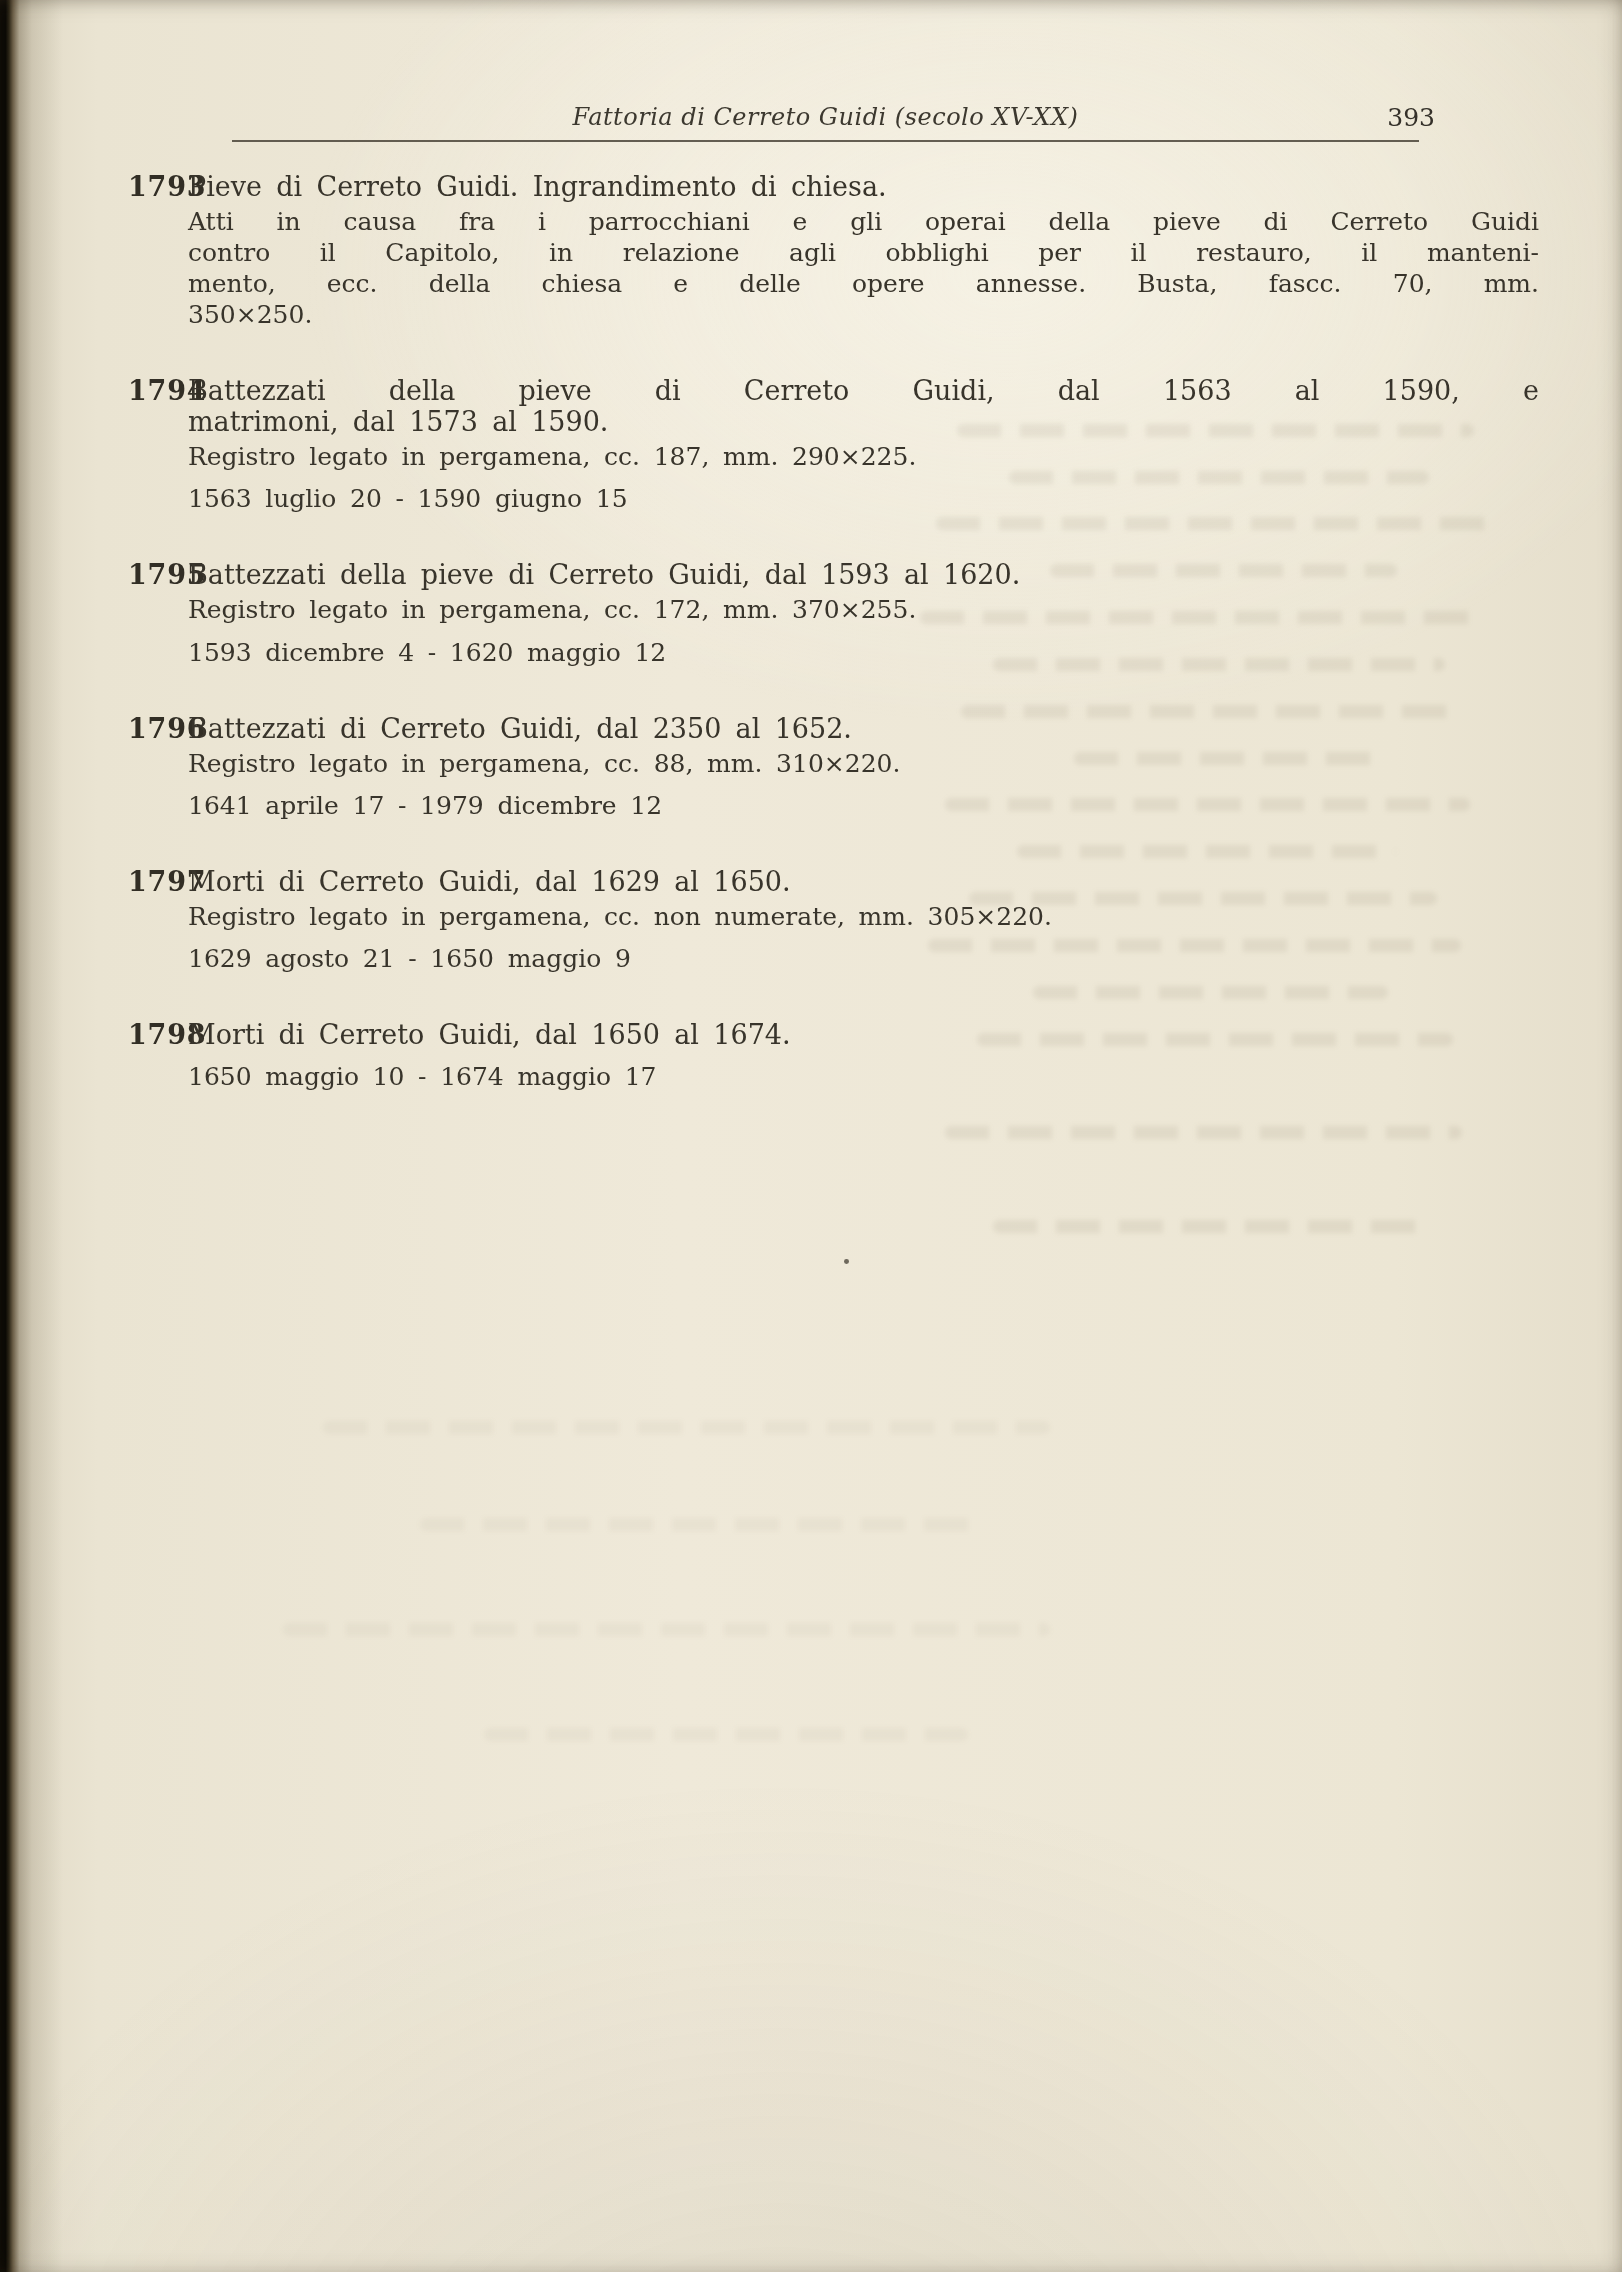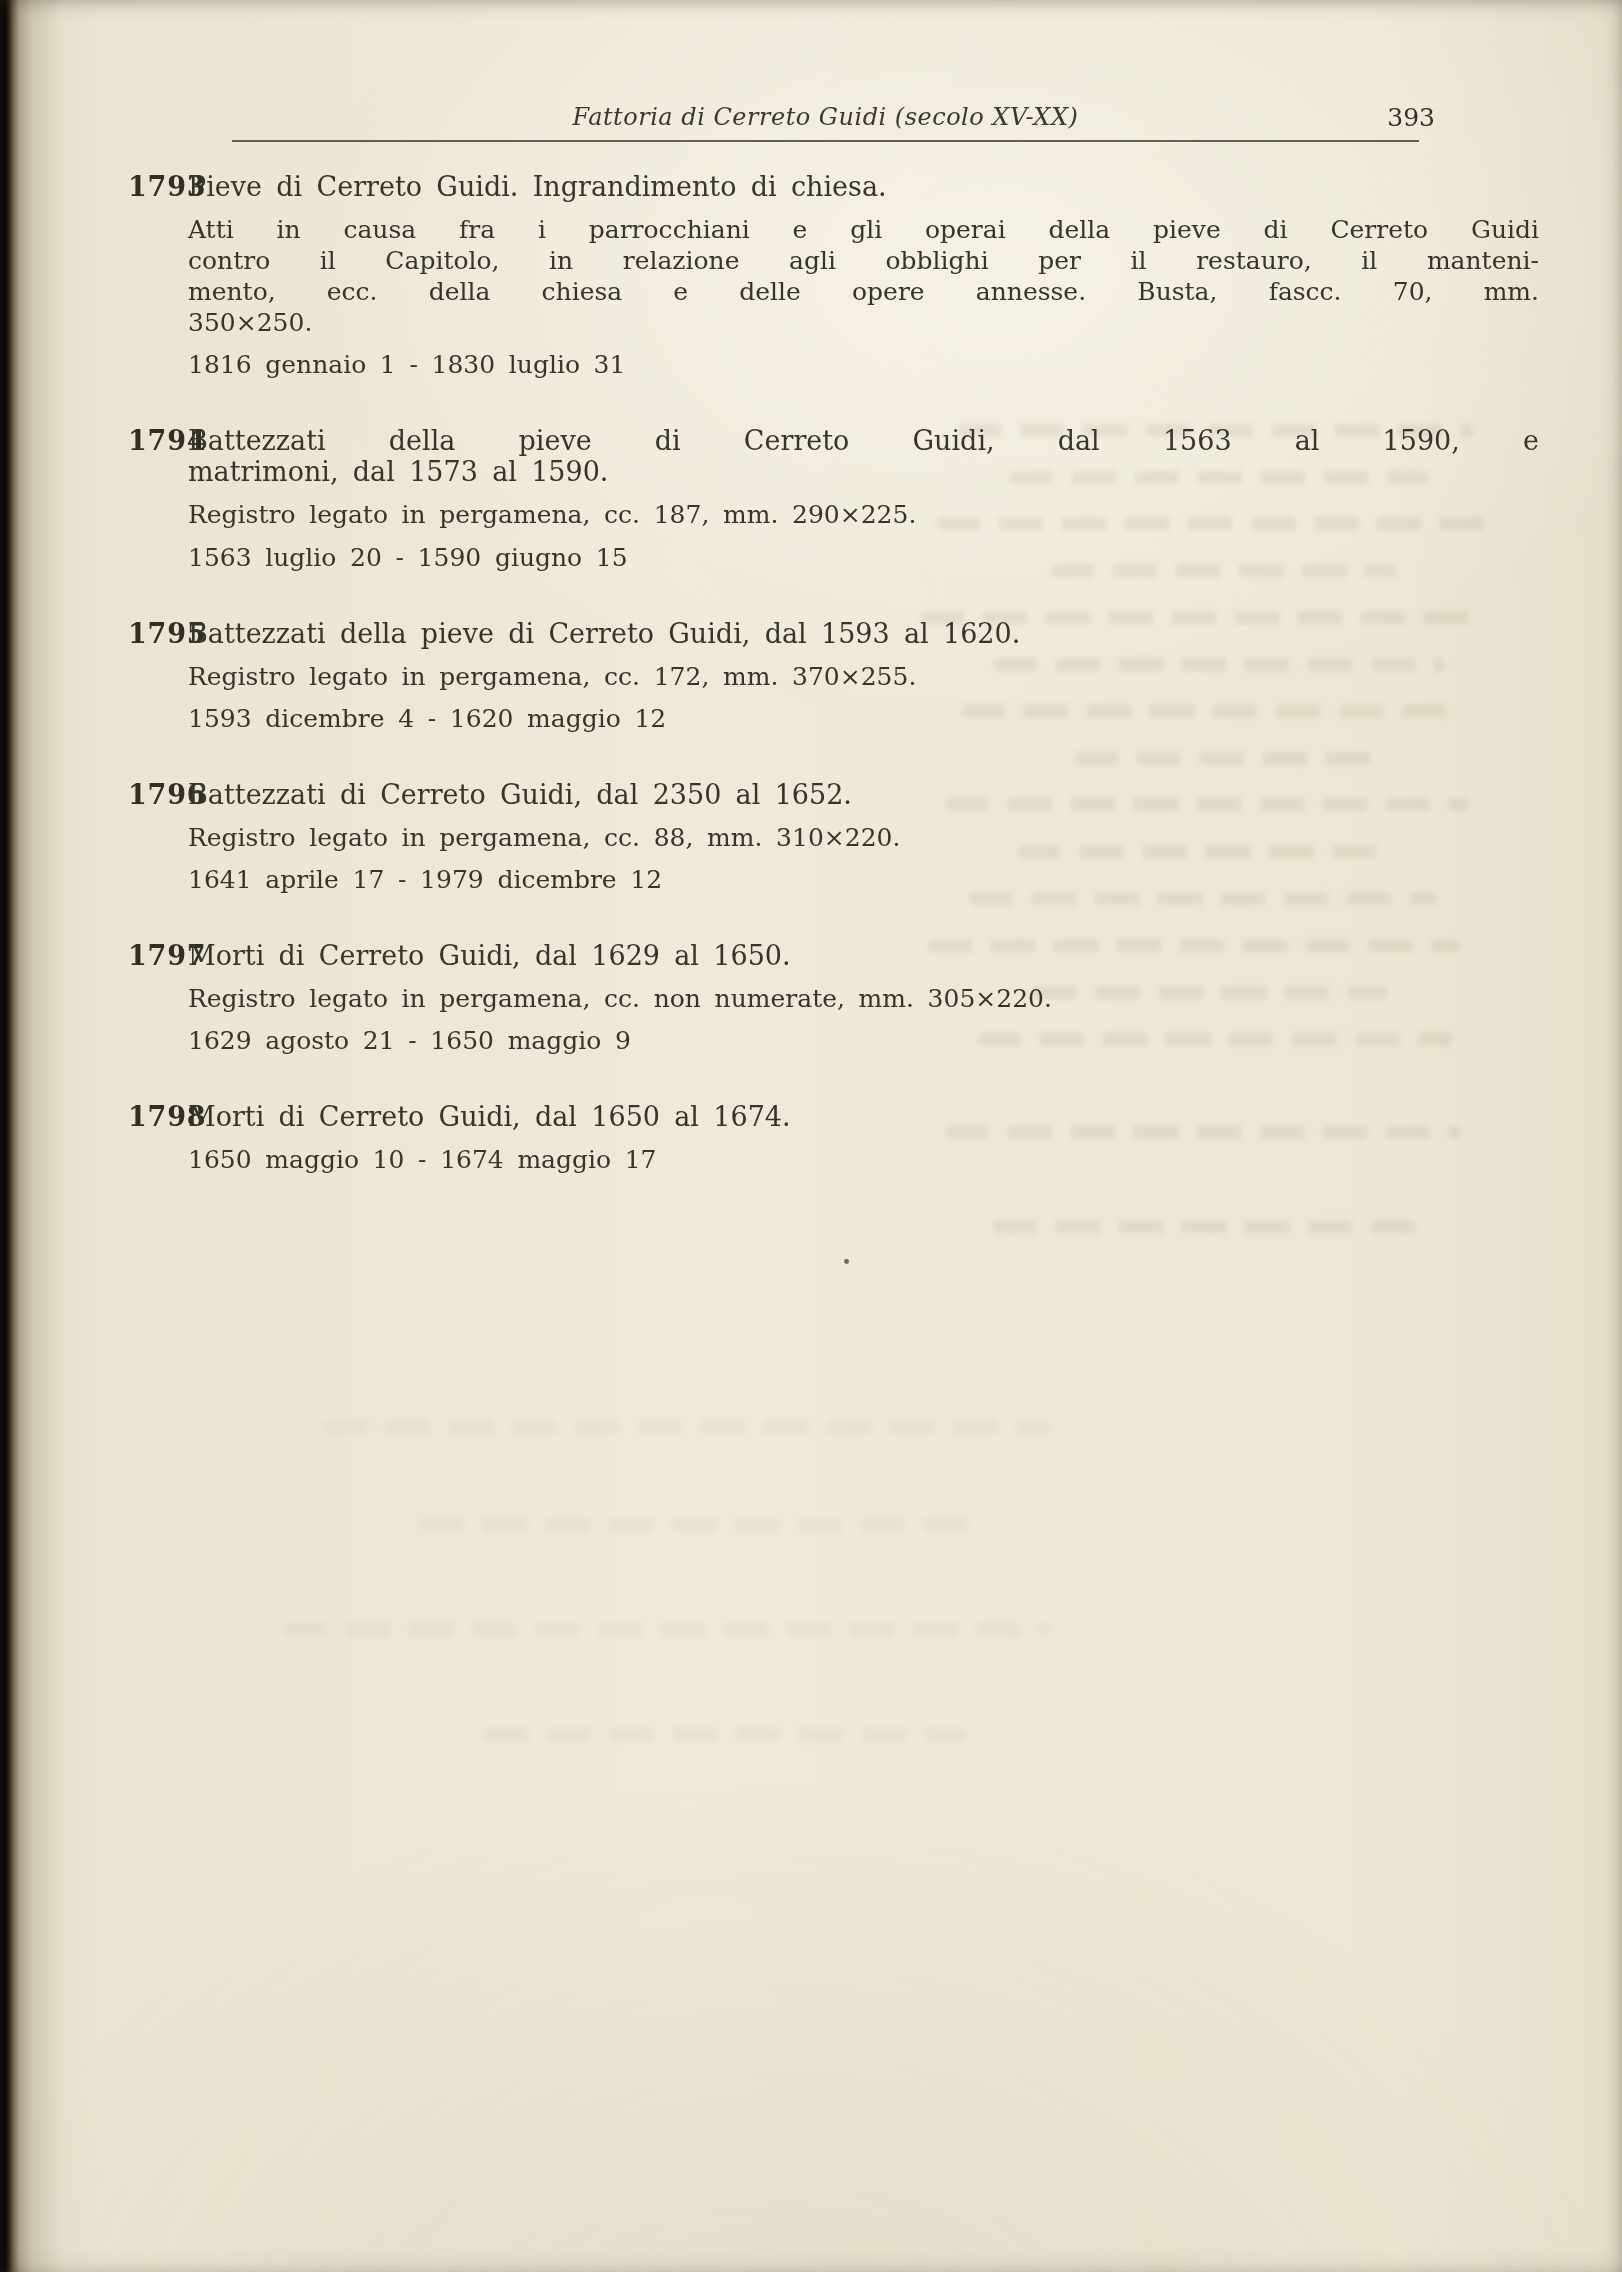--- a/index.html
+++ b/index.html
@@ -23,21 +23,21 @@
   .head-title{position:absolute;left:232px;width:1187px;top:0;text-align:center;
     font-style:italic;font-size:24px;letter-spacing:0.5px;color:#3c382f}
   .folio{position:absolute;right:47px;top:0;font-size:25px;color:#35312a}
   .head-rule{position:absolute;left:232px;width:1187px;top:37px;height:1.6px;background:rgba(64,58,46,.8)}
   .entries{position:absolute;top:171px;left:128px;width:1410px;z-index:2}
   .entry{display:flex;margin-bottom:45px}
   .entry-num{width:60px;flex:0 0 60px;font-weight:700;font-size:27px;line-height:31px;
     color:#322e25;letter-spacing:0.8px}
   .entry-body{width:1351px;flex:0 0 1351px;word-spacing:5.7px}
   .title .line{font-size:27px;line-height:31px}
-  .desc{margin-top:12px}
+  .desc{margin-top:4px}
   .desc .line{font-size:25px;line-height:31px}
   .date{margin-top:11.3px;font-size:25px;line-height:31px}
   .stretch{text-align:justify;text-align-last:justify}
   .bleed{position:absolute;height:13px;border-radius:7.3px;filter:blur(2.4px);pointer-events:none;z-index:1;
     background:repeating-linear-gradient(90deg, rgba(118,105,80,.10) 0 44px, rgba(118,105,80,0) 44px 63px);}
   .bleed.faint{background:repeating-linear-gradient(90deg, rgba(118,105,80,.05) 0 44px, rgba(118,105,80,0) 44px 63px);}
   .speck{position:absolute;left:844px;top:1259px;width:4.8px;height:4.8px;border-radius:50%;
     background:rgba(56,50,40,.7);z-index:2}
 </style>
 </head>
@@ -79,21 +79,20 @@
     <div class="entry-body">
       <div class="title">
         <div class="line">Pieve di Cerreto Guidi. Ingrandimento di chiesa.</div>
       </div>
       <div class="desc">
         <div class="line stretch">Atti in causa fra i parrocchiani e gli operai della pieve di Cerreto Guidi</div>
         <div class="line stretch">contro il Capitolo, in relazione agli obblighi per il restauro, il manteni-</div>
         <div class="line stretch">mento, ecc. della chiesa e delle opere annesse. Busta, fascc. 70, mm.</div>
         <div class="line">350×250.</div>
       </div>
-      <div class="date">1816 gennaio 1 - 1830 luglio 31</div>
     </div>
   </section>
 
   <section class="entry">
     <div class="entry-num">1794</div>
     <div class="entry-body">
       <div class="title">
         <div class="line stretch">Battezzati della pieve di Cerreto Guidi, dal 1563 al 1590, e</div>
         <div class="line">matrimoni, dal 1573 al 1590.</div>
       </div>

